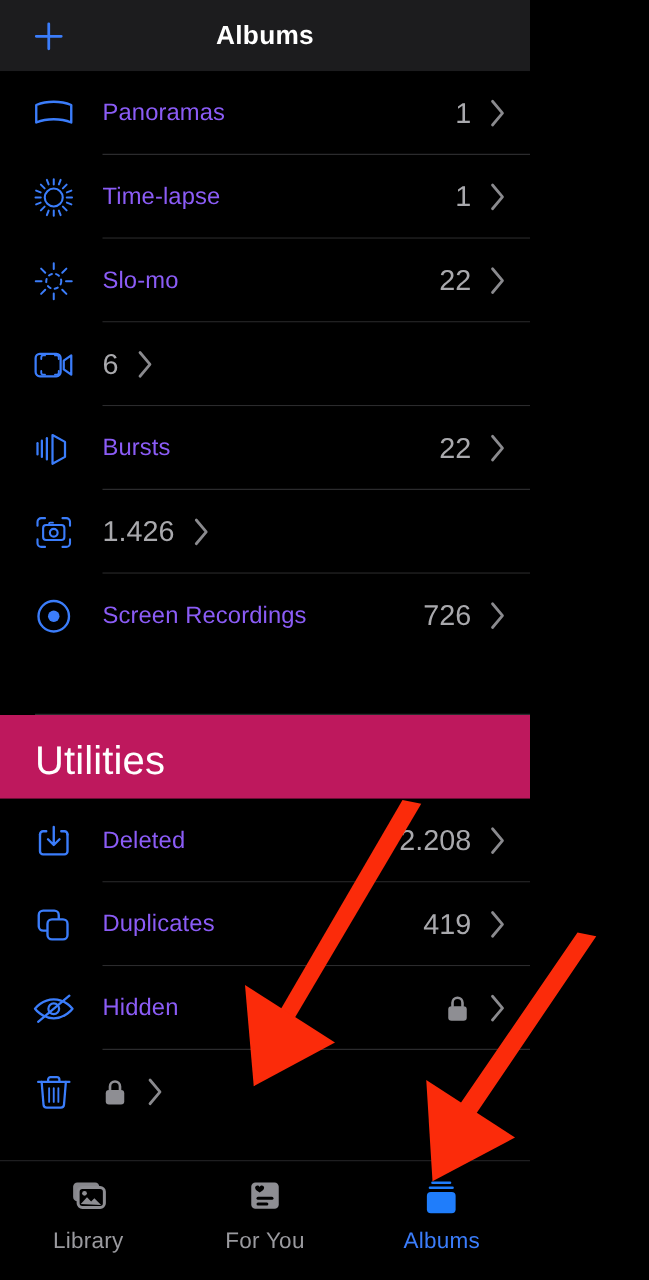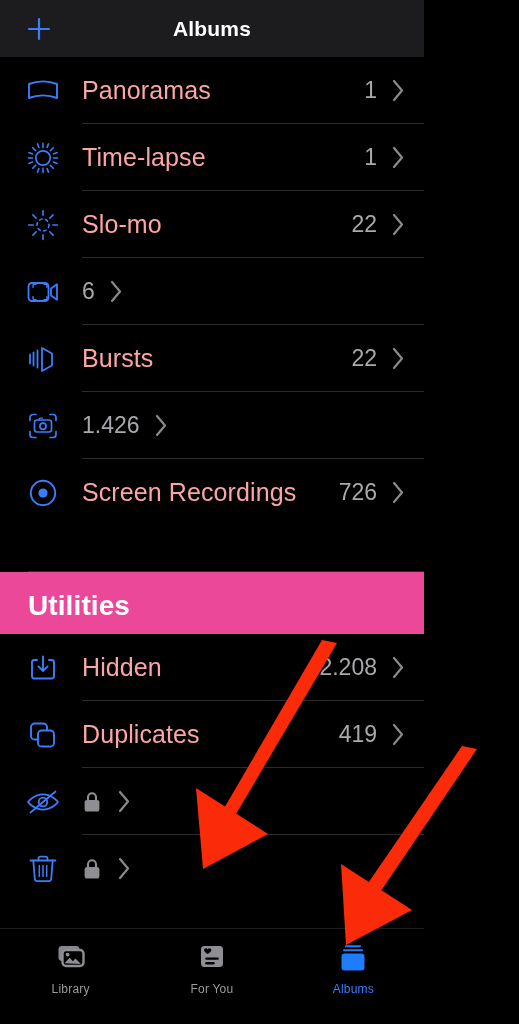--- a/index.html
+++ b/index.html
@@ -35,52 +35,52 @@
     position:absolute; left:82px; right:0; bottom:0; height:1px;
     background:#2b2b2d;
   }
   .row:last-child .sep { display:none; }
   .row-icon {
     width:42px; min-width:42px; height:42px;
     display:flex; align-items:center; justify-content:center;
     color:#3b7dfb; margin-right:18px;
   }
   .row-label {
-    flex:1; color:#fca5a5; font-size:25px; font-weight:400; letter-spacing:.1px;
+    flex:1; color:#8b5cf6; font-size:19px; font-weight:400; letter-spacing:.1px;
     white-space:nowrap;
   }
   .row-count {
     color:#a9a9ad; font-size:23px; font-weight:400; margin-right:14px;
     white-space:nowrap;
   }
   .row-lock { margin-right:15px; display:flex; align-items:center; color:#8e8e93; }
   .chev { display:flex; align-items:center; color:#8a8a8e; }
 
   
   .section-gap { height:46px; background:#000; position:relative; }
   .section-gap .toprule {
     position:absolute; left:28px; right:0; bottom:0; height:1px; background:#2b2b2d;
   }
   .section-title {
-    color:#fff; font-size:28px; font-weight:700; letter-spacing:.1px;
-    padding:18px 0 12px 28px; background:#ec4899;
+    color:#fff; font-size:32px; font-weight:400; letter-spacing:.1px;
+    padding:18px 0 12px 28px; background:#be185d;
   }
 
   
   .tabbar {
     position:absolute; left:0; right:0; bottom:0; height:96px;
     background:#000; border-top:1px solid #1e1e20;
     display:flex; align-items:flex-start; padding-top:12px;
   }
   .tab {
     flex:1; display:flex; flex-direction:column; align-items:center;
     gap:7px; cursor:pointer;
   }
   .tab-ico { height:34px; display:flex; align-items:center; justify-content:center; color:#8e8e93; }
-  .tab-lbl { font-size:12px; color:#9a9a9f; letter-spacing:.2px; }
+  .tab-lbl { font-size:18px; color:#9a9a9f; letter-spacing:.2px; }
   .tab.active .tab-ico { color:#1f7dfb; }
   .tab.active .tab-lbl { color:#3b7dfb; }
 
   
   .arrows { position:absolute; inset:0; pointer-events:none; }
 </style>
 </head>
 <body>
 
 <div class="phone">
@@ -232,21 +232,21 @@
     <div>
 
       <div class="row">
         <span class="row-icon">
           <svg width="38" height="38" viewBox="0 0 38 38" fill="none" stroke="#3b7dfb" stroke-width="1.9" stroke-linecap="round" stroke-linejoin="round">
             <path d="M8 13.5V27a2.5 2.5 0 002.5 2.5h17A2.5 2.5 0 0030 27V13.5"></path>
             <path d="M8 13.5A2.5 2.5 0 0110.5 11H13M25 11h2.5A2.5 2.5 0 0130 13.5"></path>
             <path d="M19 7.5v14.2M14.4 17.4L19 22l4.6-4.6"></path>
           </svg>
         </span>
-        <span class="row-label">Hidden</span>
+        <span class="row-label">Deleted</span>
         <span class="row-count">2.208</span>
         <span class="chev">
           <svg width="15" height="25" viewBox="0 0 15 25" fill="none" stroke="#8a8a8e" stroke-width="2.2" stroke-linecap="round" stroke-linejoin="round">
               <path d="M3 3l8 9.5L3 22"></path>
             </svg>
         </span>
         <div class="sep"></div>
       </div>
 
       <div class="row">
@@ -267,20 +267,21 @@
       </div>
 
       <div class="row">
         <span class="row-icon">
           <svg width="38" height="38" viewBox="0 0 38 38" fill="none" stroke="#3b7dfb" stroke-width="1.8" stroke-linecap="round" stroke-linejoin="round">
             <path d="M4 19s5.6-7.6 15-7.6S34 19 34 19s-5.6 7.6-15 7.6S4 19 4 19z"></path>
             <circle cx="19" cy="19" r="4.3"></circle>
             <path d="M6.5 29.5L31.5 8.5"></path>
           </svg>
         </span>
+        <span class="row-label">Hidden</span>
         <span class="row-lock">
           <svg width="20" height="24" viewBox="0 0 20 24" fill="none">
             <rect x="2.6" y="10" width="14.8" height="11.6" rx="2.6" fill="#8e8e93"></rect>
             <path d="M6 10V7.2a4 4 0 018 0V10" stroke="#8e8e93" stroke-width="2.1" stroke-linecap="round"></path>
           </svg>
         </span>
         <span class="chev">
           <svg width="15" height="25" viewBox="0 0 15 25" fill="none" stroke="#8a8a8e" stroke-width="2.2" stroke-linecap="round" stroke-linejoin="round">
               <path d="M3 3l8 9.5L3 22"></path>
             </svg>

